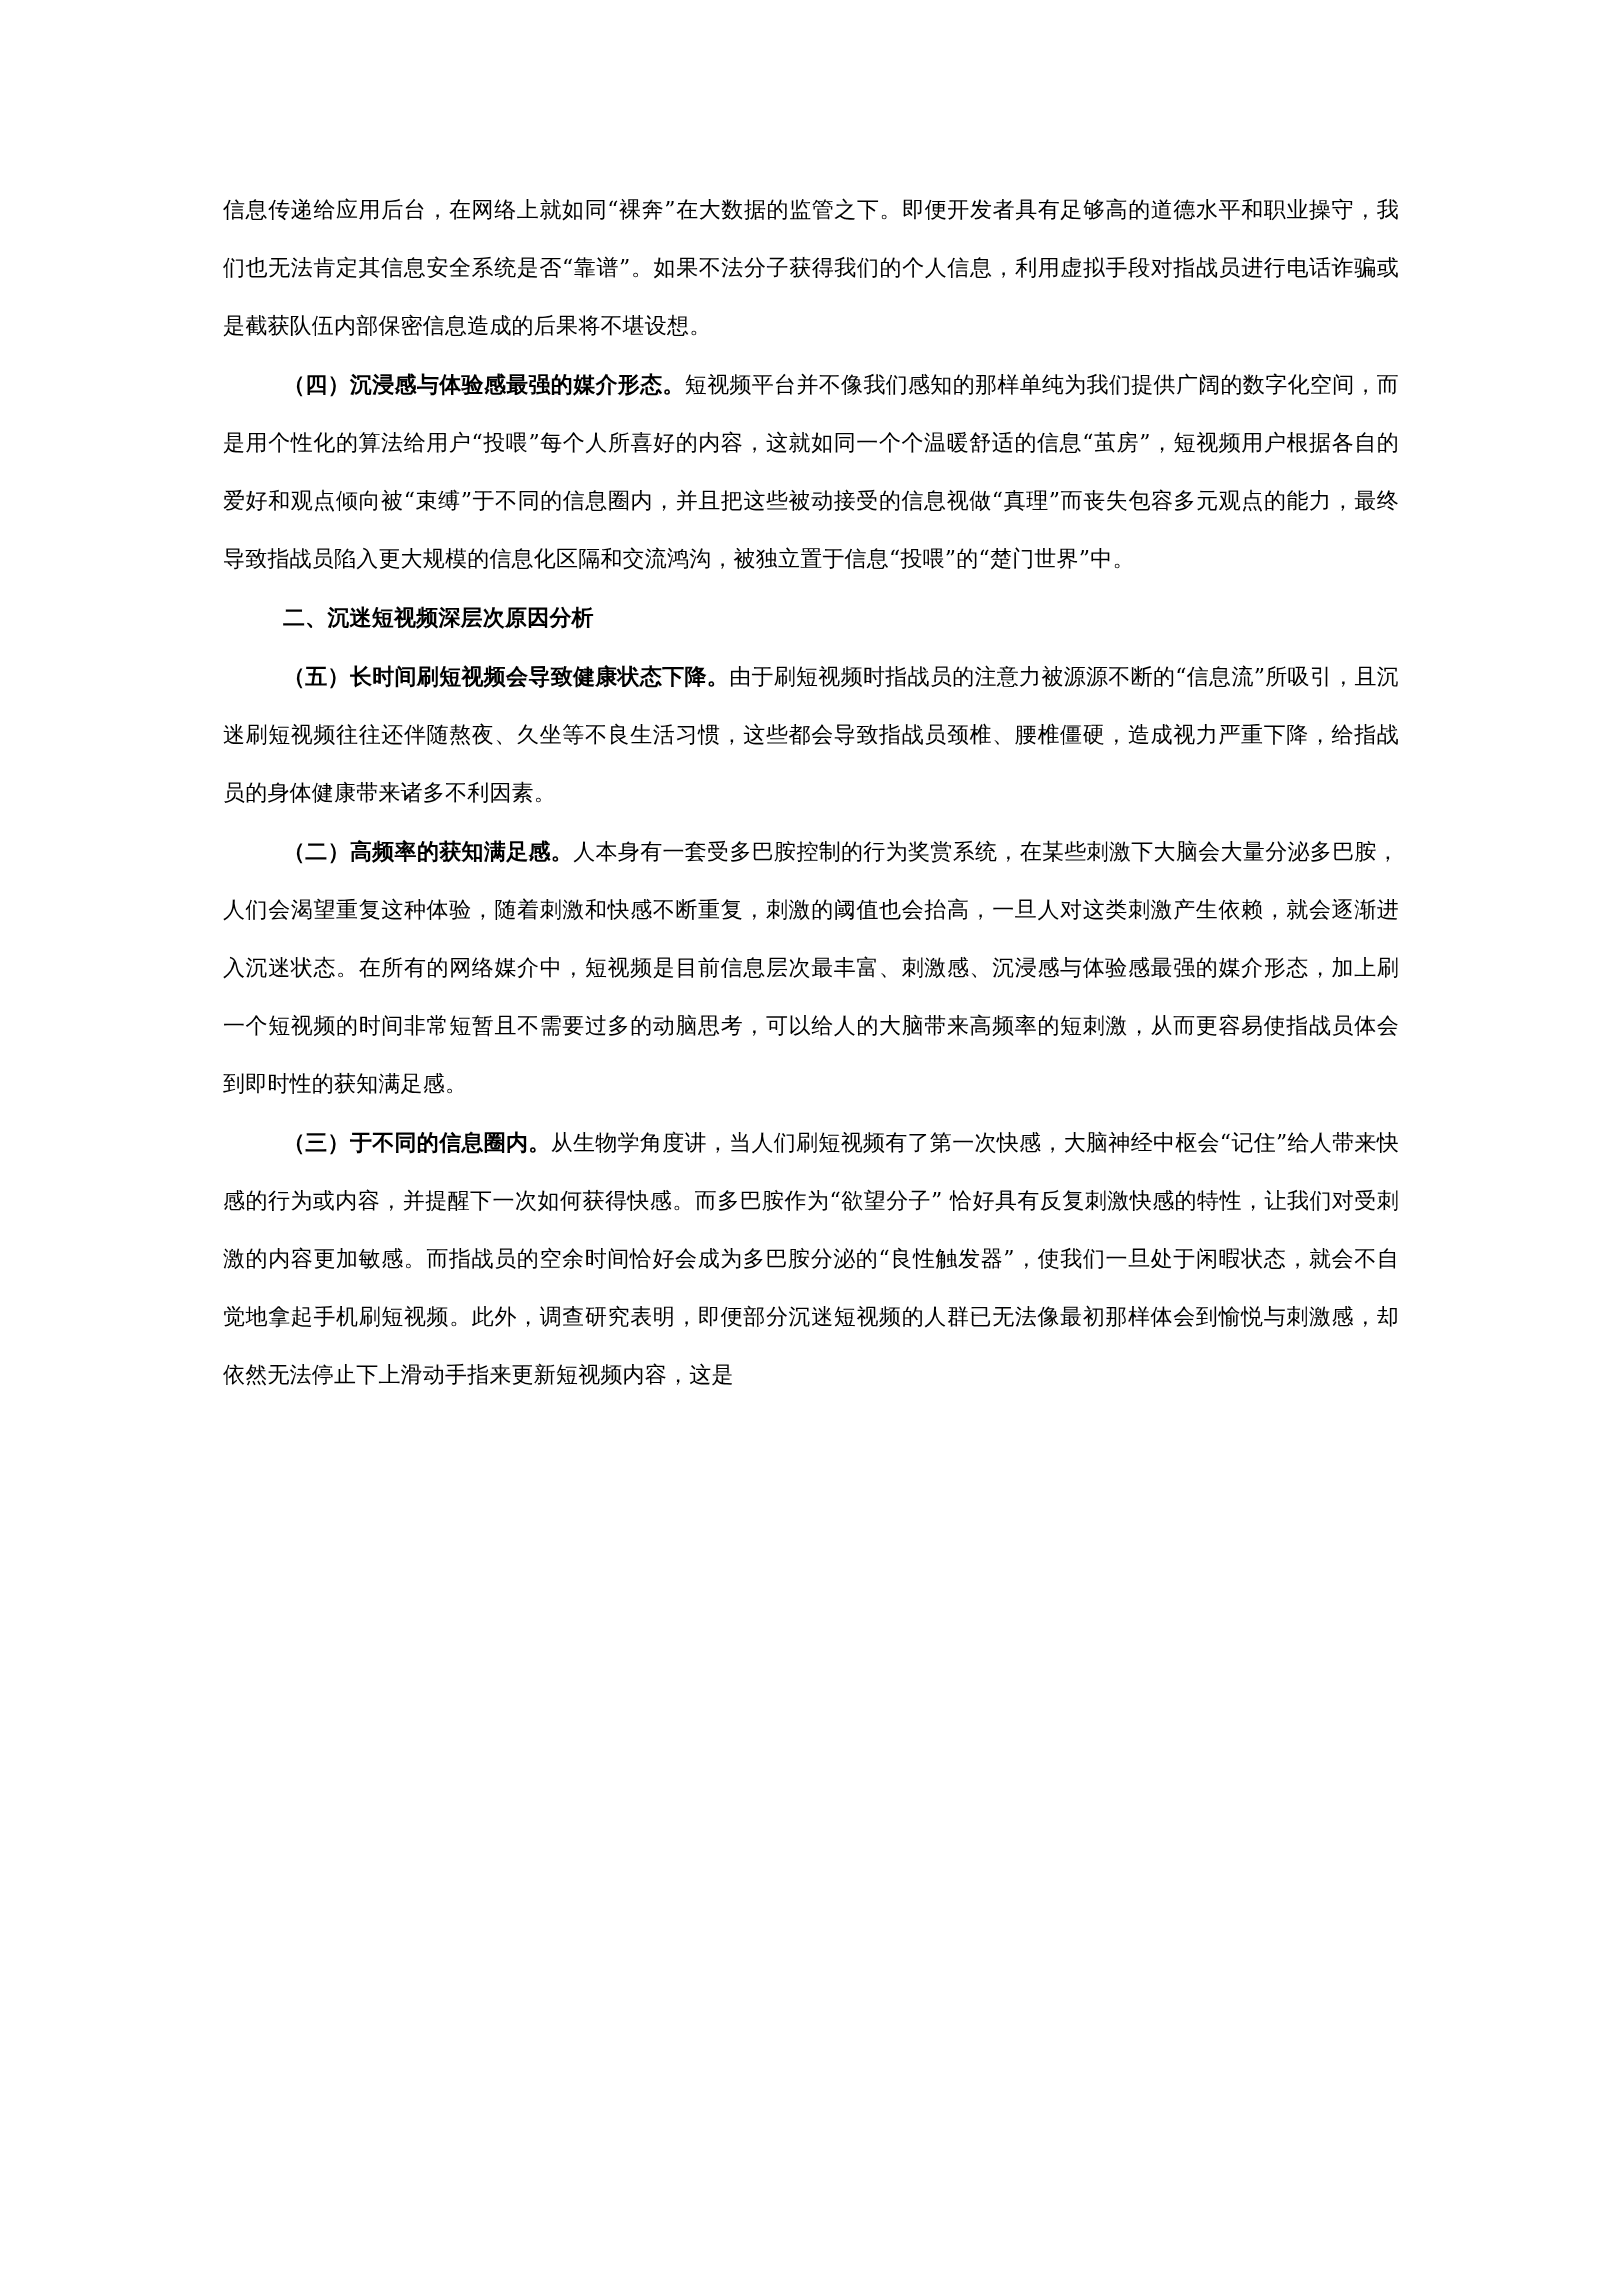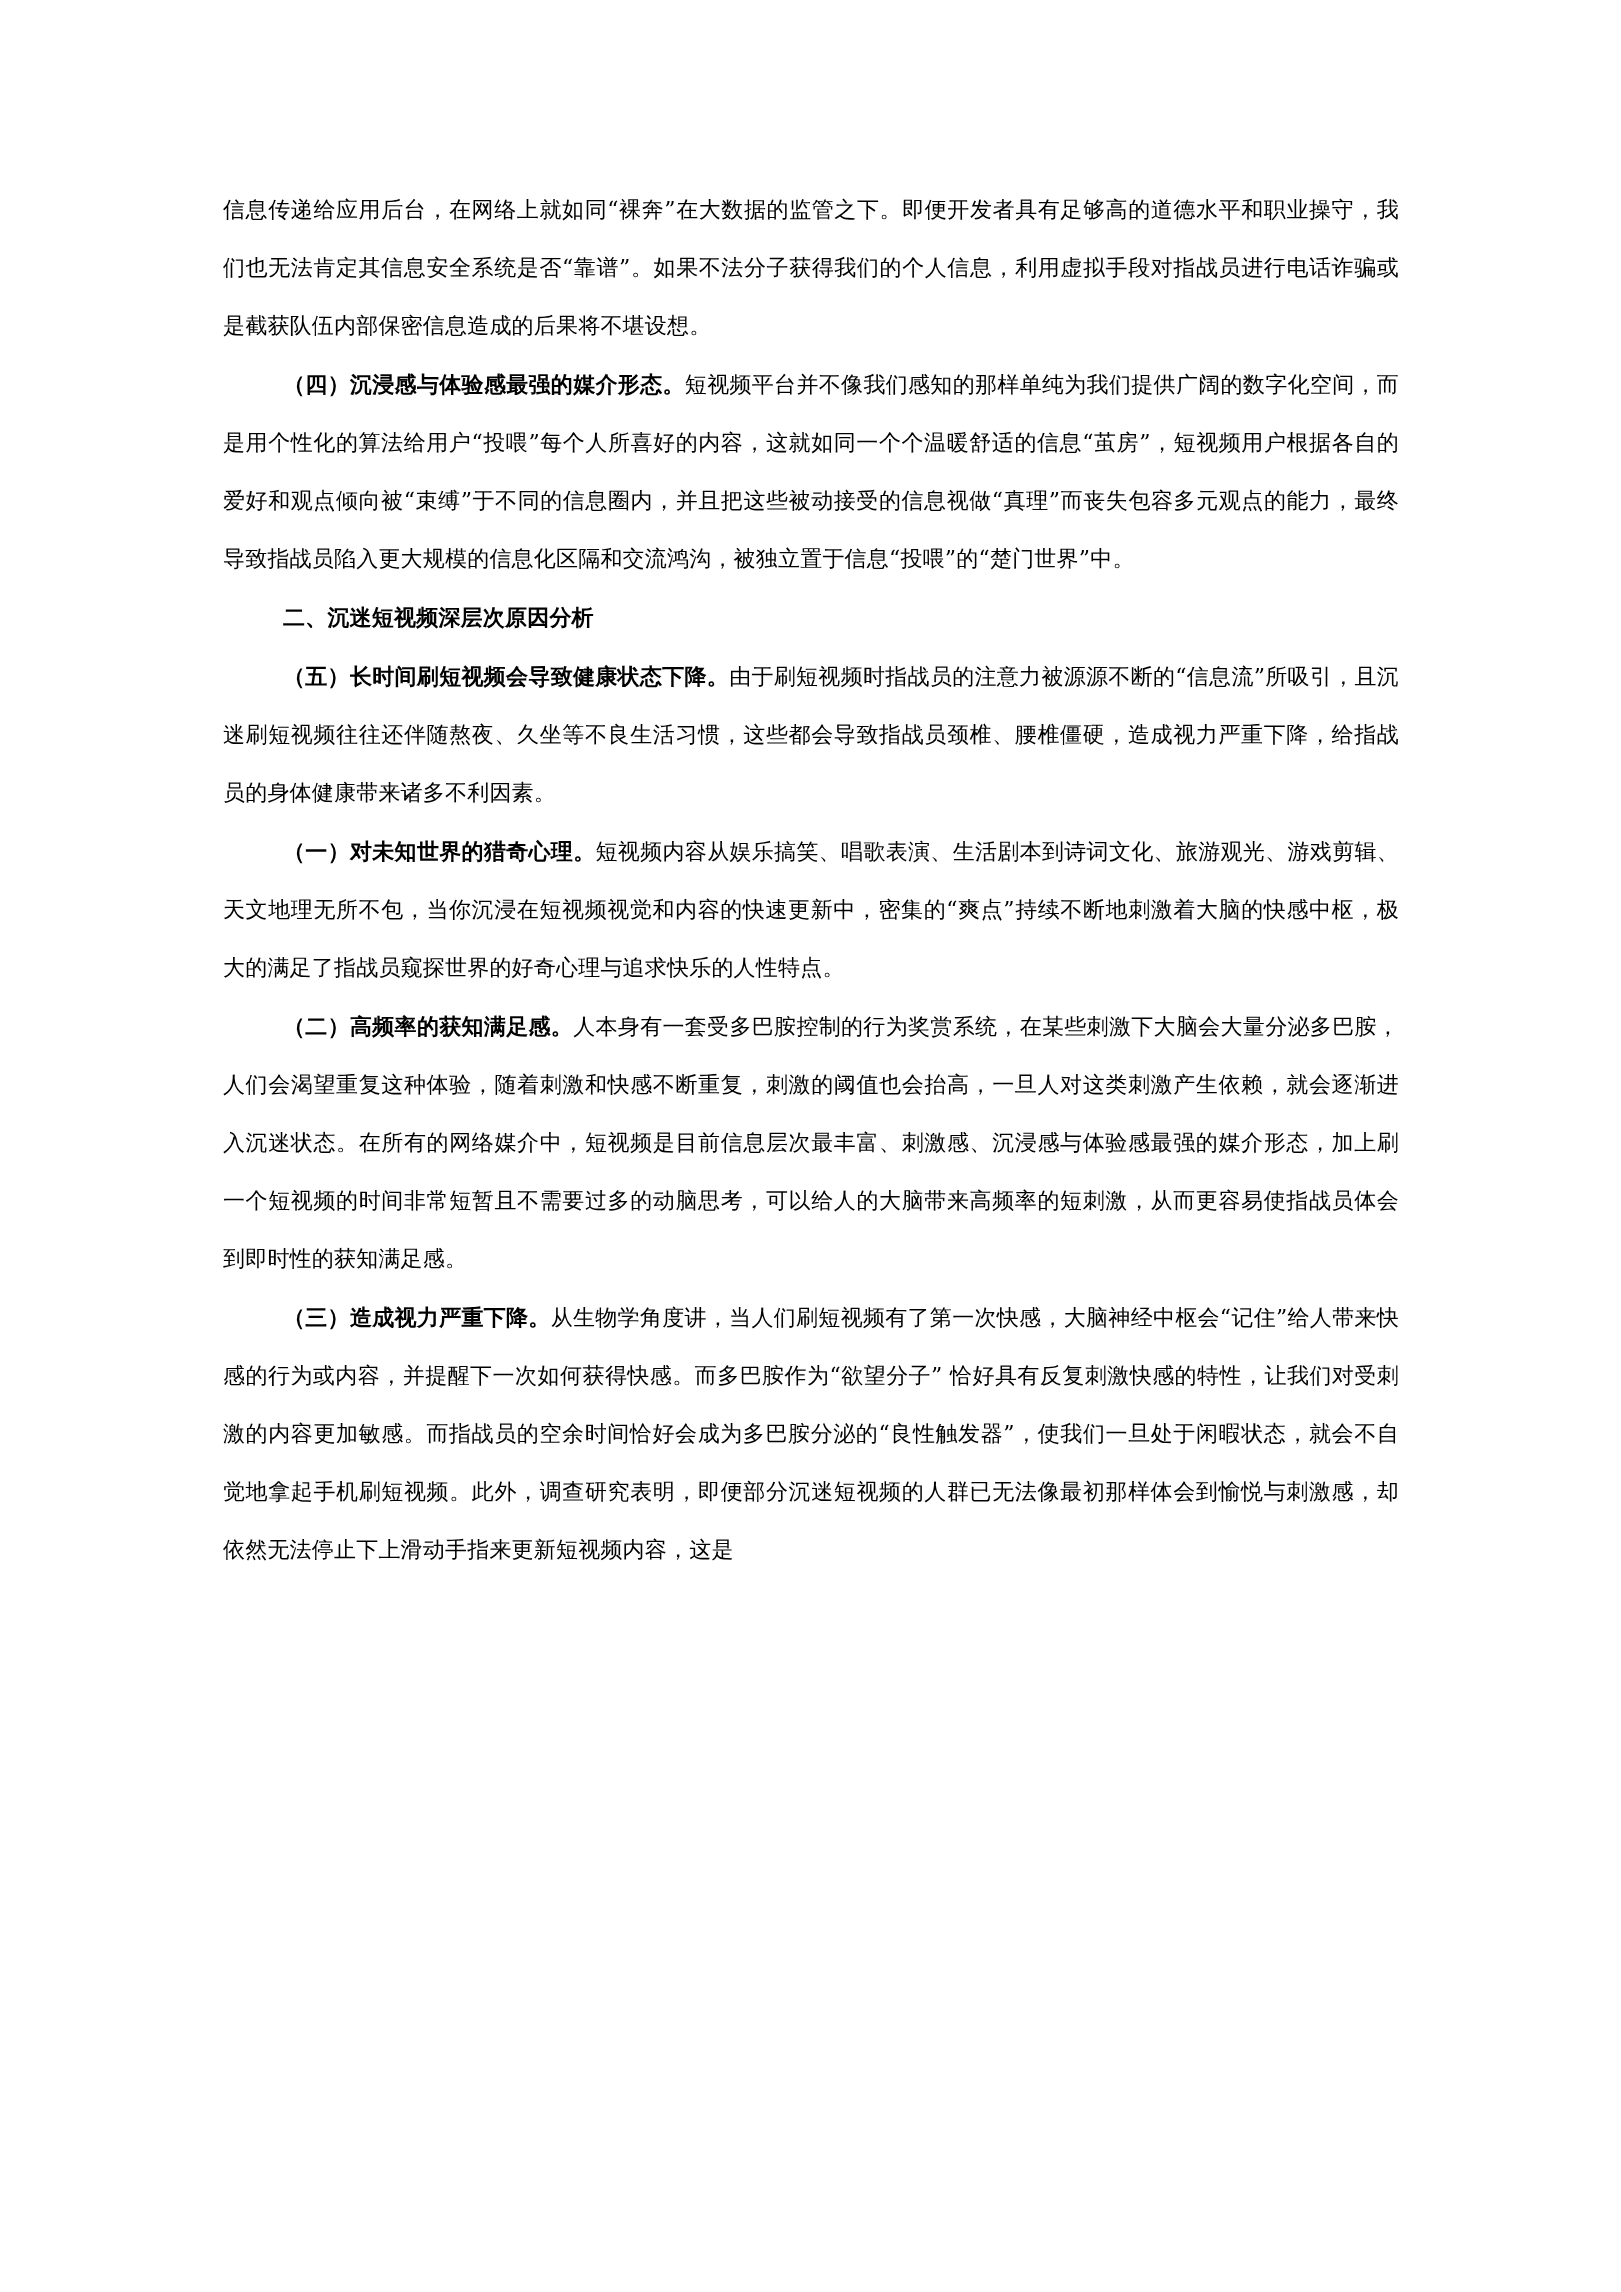--- a/index.html
+++ b/index.html
@@ -54,21 +54,20 @@
   <div class="content">
 
     <p class="blk"><span>信息传递给应用后台，在网络上就如同“裸奔”在大数据的监管之下。即便开发者具有足够高的道德水平和职业操守，我们也无法肯定其信息安全系统是否“靠谱”。如果不法分子获得我们的个人信息，利用虚拟手段对指战员进行电话诈骗或是截获队伍内部保密信息造成的后果将不堪设想。</span></p>
 
     <p class="blk indent"><span class="lead">（四）沉浸感与体验感最强的媒介形态。</span><span>短视频平台并不像我们感知的那样单纯为我们提供广阔的数字化空间，而是用个性化的算法给用户“投喂”每个人所喜好的内容，这就如同一个个温暖舒适的信息“茧房”，短视频用户根据各自的爱好和观点倾向被“束缚”于不同的信息圈内，并且把这些被动接受的信息视做“真理”而丧失包容多元观点的能力，最终导致指战员陷入更大规模的信息化区隔和交流鸿沟，被独立置于信息“投喂”的“楚门世界”中。</span></p>
 
     <p class="blk indent"><span class="heading">二、沉迷短视频深层次原因分析</span></p>
 
     <p class="blk indent"><span class="lead">（五）长时间刷短视频会导致健康状态下降。</span><span>由于刷短视频时指战员的注意力被源源不断的“信息流”所吸引，且沉迷刷短视频往往还伴随熬夜、久坐等不良生活习惯，这些都会导致指战员颈椎、腰椎僵硬，造成视力严重下降，给指战员的身体健康带来诸多不利因素。</span></p>
 
-    <p class="blk indent"><span class="lead">（一）对未知世界的猎奇心理。</span><span>短视频内容从娱乐搞笑、唱歌表演、生活剧本到诗词文化、旅游观光、游戏剪辑、天文地理无所不包，当你沉浸在短视频视觉和内容的快速更新中，密集的“爽点”持续不断地刺激着大脑的快感中枢，极大的满足了指战员窥探世界的好奇心理与追求快乐的人性特点。</span></p>
 
     <p class="blk indent"><span class="lead">（二）高频率的获知满足感。</span><span>人本身有一套受多巴胺控制的行为奖赏系统，在某些刺激下大脑会大量分泌多巴胺，人们会渴望重复这种体验，随着刺激和快感不断重复，刺激的阈值也会抬高，一旦人对这类刺激产生依赖，就会逐渐进入沉迷状态。在所有的网络媒介中，短视频是目前信息层次最丰富、刺激感、沉浸感与体验感最强的媒介形态，加上刷一个短视频的时间非常短暂且不需要过多的动脑思考，可以给人的大脑带来高频率的短刺激，从而更容易使指战员体会到即时性的获知满足感。</span></p>
 
-    <p class="blk indent"><span class="lead">（三）造成视力严重下降。</span><span>从生物学角度讲，当人们刷短视频有了第一次快感，大脑神经中枢会“记住”给人带来快感的行为或内容，并提醒下一次如何获得快感。而多巴胺作为“欲望分子” 恰好具有反复刺激快感的特性，让我们对受刺激的内容更加敏感。而指战员的空余时间恰好会成为多巴胺分泌的“良性触发器”，使我们一旦处于闲暇状态，就会不自觉地拿起手机刷短视频。此外，调查研究表明，即便部分沉迷短视频的人群已无法像最初那样体会到愉悦与刺激感，却依然无法停止下上滑动手指来更新短视频内容，这是</span></p>
+    <p class="blk indent"><span class="lead">（三）于不同的信息圈内。</span><span>从生物学角度讲，当人们刷短视频有了第一次快感，大脑神经中枢会“记住”给人带来快感的行为或内容，并提醒下一次如何获得快感。而多巴胺作为“欲望分子” 恰好具有反复刺激快感的特性，让我们对受刺激的内容更加敏感。而指战员的空余时间恰好会成为多巴胺分泌的“良性触发器”，使我们一旦处于闲暇状态，就会不自觉地拿起手机刷短视频。此外，调查研究表明，即便部分沉迷短视频的人群已无法像最初那样体会到愉悦与刺激感，却依然无法停止下上滑动手指来更新短视频内容，这是</span></p>
 
   </div>
 </div>
 
 
 </body></html>

